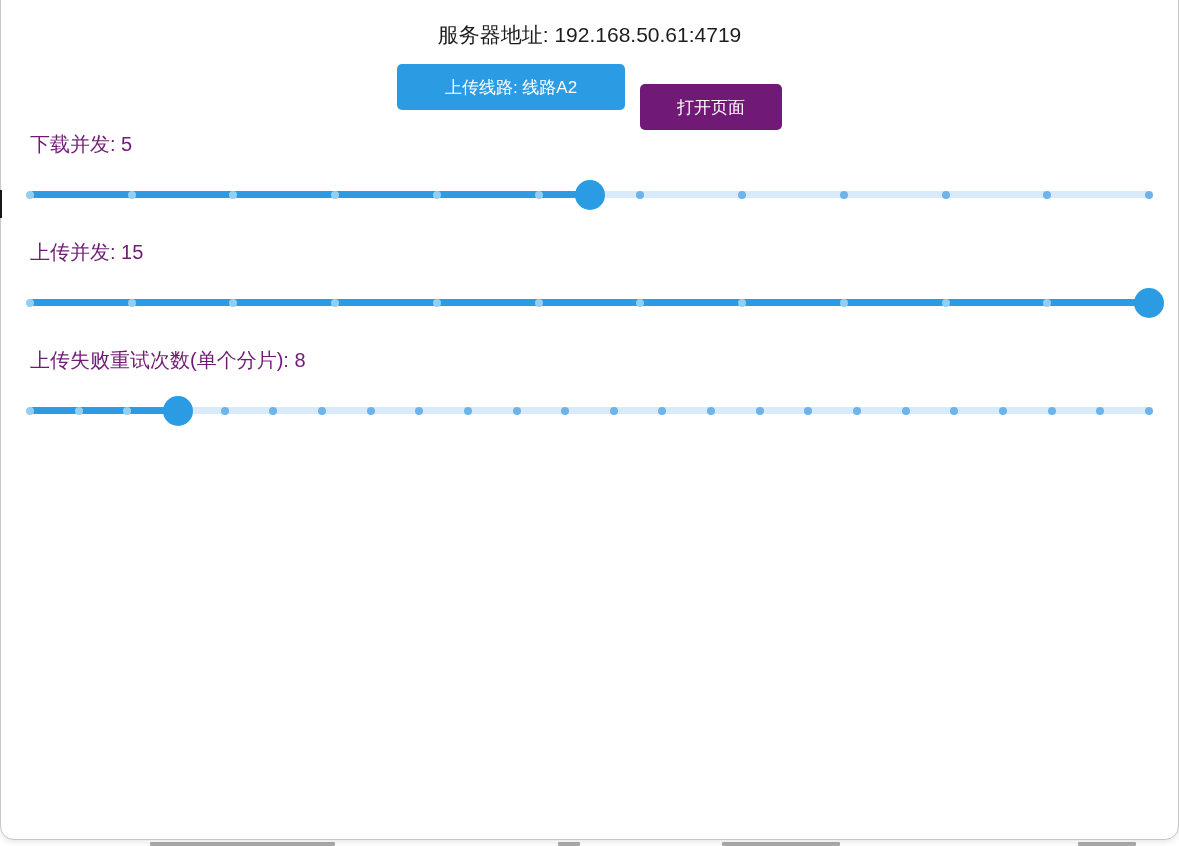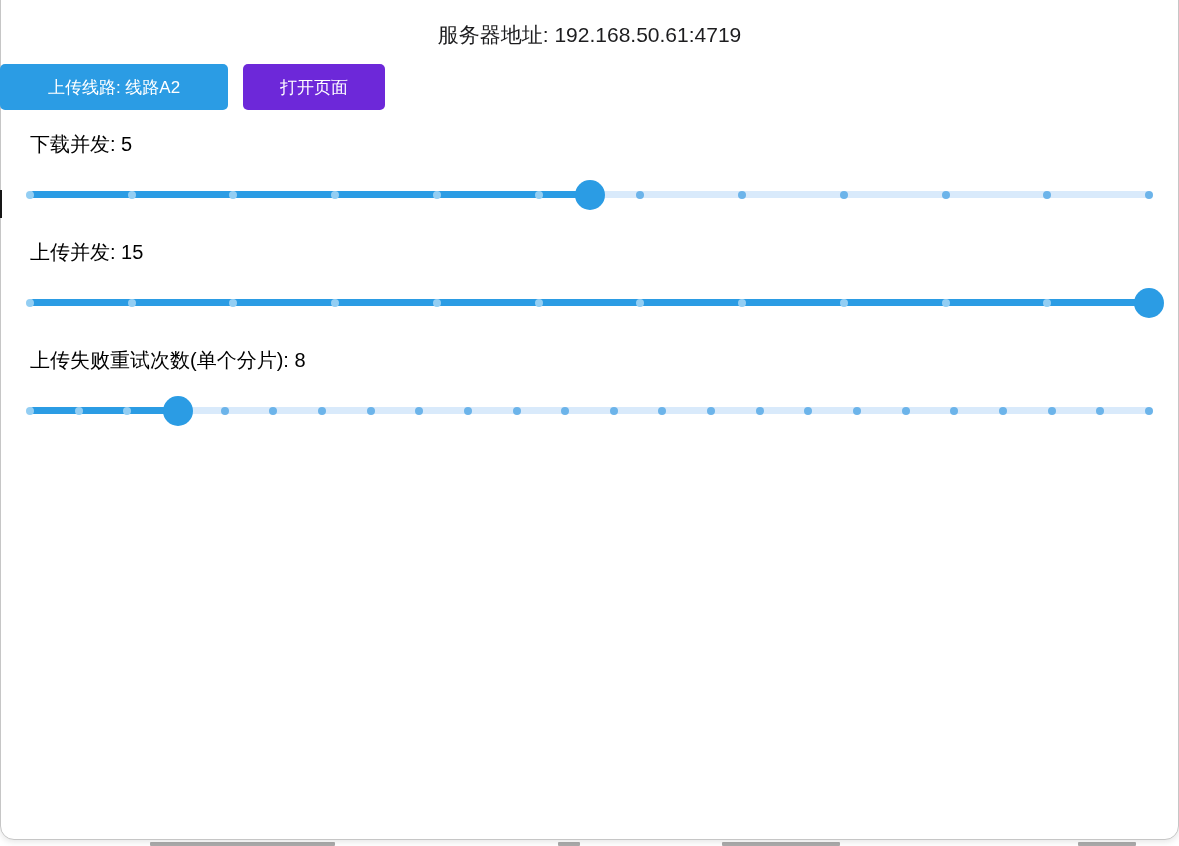--- a/index.html
+++ b/index.html
@@ -36,21 +36,21 @@
     text-align: center;
     font-size: 21px;
     color: #1d1d1f;
   }
   
   .btn-row {
     position: absolute;
     top: 64px;
     left: 0; right: 0;
     display: flex;
-    justify-content: flex-start;
+    justify-content: center;
     gap: 15px;
   }
   .btn {
     height: 46px;
     border: none;
     border-radius: 5px;
     color: #ffffff;
     font-size: 17px;
     font-family: "Liberation Sans", "DejaVu Sans", sans-serif;
     cursor: pointer;
@@ -60,21 +60,21 @@
     justify-content: center;
     white-space: nowrap;
   }
   .btn-wide { min-width: 228px; box-sizing: border-box; }
   .btn-narrow { min-width: 142px; box-sizing: border-box; }
   
   .slider-label {
     position: absolute;
     left: 30px;
     font-size: 20px;
-    color: #000000;
+    color: #701a75;
     white-space: nowrap;
   }
   .slider {
     position: absolute;
     left: 30px;
     width: 1119px;
     height: 30px;
     cursor: pointer;
   }
   .slider .track {
@@ -145,21 +145,21 @@
   <div class="clipped-frag" style="left:1078px;width:58px;"></div>
 </div>
 
 <div class="panel"></div>
 
 <div class="content">
   <div class="server-address">服务器地址: 192.168.50.61:4719</div>
 
   <div class="btn-row">
     <button class="btn btn-wide" style="background: rgb(43, 156, 228);">上传线路: 线路A2</button>
-    <button class="btn btn-narrow" style="background: #6d28d9;">打开页面</button>
+    <button class="btn btn-narrow" style="background: #701a75; margin-top: 20px;">打开页面</button>
   </div>
 
   <div class="slider-label" style="top: 131px;">下载并发: 5</div>
   <div class="slider" style="top: 180px;">
       <div class="track" style="background: rgb(217, 234, 251);"></div>
       <div class="fill" style="background: rgb(43, 156, 228); width: 50%;"></div>
       <div class="tick" style="left: calc(0% - 4px); background: rgb(147, 206, 243);"></div>
       <div class="tick" style="left: calc(9.09091% - 4px); background: rgb(147, 206, 243);"></div>
       <div class="tick" style="left: calc(18.1818% - 4px); background: rgb(147, 206, 243);"></div>
       <div class="tick" style="left: calc(27.2727% - 4px); background: rgb(147, 206, 243);"></div>

